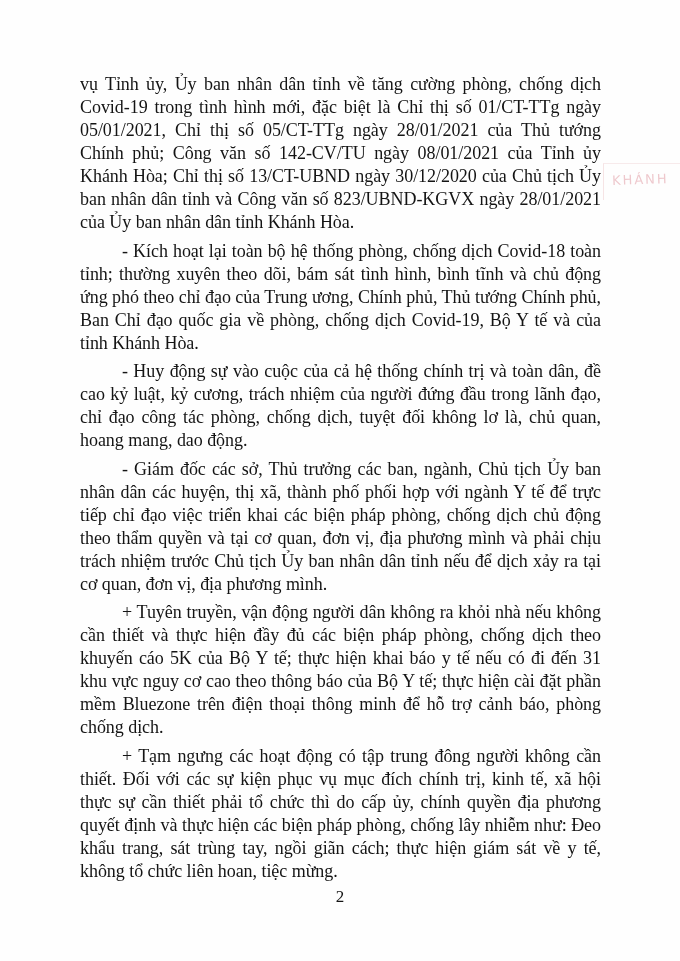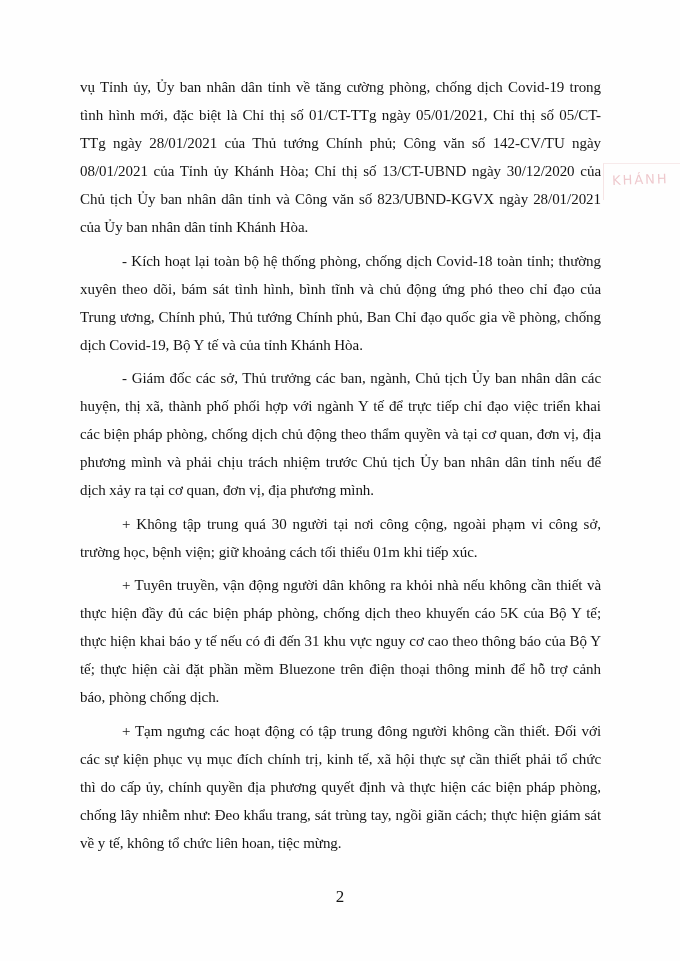--- a/index.html
+++ b/index.html
@@ -23,22 +23,22 @@
       background: #fefefe;
     }
     .content {
       position: absolute;
       left: 80px;
       top: 73px;
       width: 521px;
     }
     .para {
       margin: 0 0 5.5px 0;
-      font-size: 15px;
-      line-height: 28px;
+      font-size: 18px;
+      line-height: 23px;
       text-align: justify;
       text-indent: 42px;
       letter-spacing: -0.05px;
     }
     .para.no-indent {
       text-indent: 0;
     }
     .page-number {
       position: absolute;
       left: 0;
@@ -70,22 +70,22 @@
       opacity: 0.6;
     }
   </style>
 </head>
 <body>
 
 <div class="page">
   <div class="content">
     <p class="para no-indent">vụ Tỉnh ủy, Ủy ban nhân dân tỉnh về tăng cường phòng, chống dịch Covid-19 trong tình hình mới, đặc biệt là Chỉ thị số 01/CT-TTg ngày 05/01/2021, Chỉ thị số 05/CT-TTg ngày 28/01/2021 của Thủ tướng Chính phủ; Công văn số 142-CV/TU ngày 08/01/2021 của Tỉnh ủy Khánh Hòa; Chỉ thị số 13/CT-UBND ngày 30/12/2020 của Chủ tịch Ủy ban nhân dân tỉnh và Công văn số 823/UBND-KGVX ngày 28/01/2021 của Ủy ban nhân dân tỉnh Khánh Hòa.</p>
     <p class="para">- Kích hoạt lại toàn bộ hệ thống phòng, chống dịch Covid-18 toàn tỉnh; thường xuyên theo dõi, bám sát tình hình, bình tĩnh và chủ động ứng phó theo chỉ đạo của Trung ương, Chính phủ, Thủ tướng Chính phủ, Ban Chỉ đạo quốc gia về phòng, chống dịch Covid-19, Bộ Y tế và của tỉnh Khánh Hòa.</p>
+    <p class="para">- Huy động sự vào cuộc của cả hệ thống chính trị và toàn dân, đề cao kỷ luật, kỷ cương, trách nhiệm của người đứng đầu trong lãnh đạo, chỉ đạo công tác phòng, chống dịch, tuyệt đối không lơ là, chủ quan, hoang mang, dao động.</p>
     <p class="para">- Giám đốc các sở, Thủ trưởng các ban, ngành, Chủ tịch Ủy ban nhân dân các huyện, thị xã, thành phố phối hợp với ngành Y tế để trực tiếp chỉ đạo việc triển khai các biện pháp phòng, chống dịch chủ động theo thẩm quyền và tại cơ quan, đơn vị, địa phương mình và phải chịu trách nhiệm trước Chủ tịch Ủy ban nhân dân tỉnh nếu để dịch xảy ra tại cơ quan, đơn vị, địa phương mình.</p>
-    <p class="para">+ Không tập trung quá 30 người tại nơi công cộng, ngoài phạm vi công sở, trường học, bệnh viện; giữ khoảng cách tối thiểu 01m khi tiếp xúc.</p>
     <p class="para">+ Tuyên truyền, vận động người dân không ra khỏi nhà nếu không cần thiết và thực hiện đầy đủ các biện pháp phòng, chống dịch theo khuyến cáo 5K của Bộ Y tế; thực hiện khai báo y tế nếu có đi đến 31 khu vực nguy cơ cao theo thông báo của Bộ Y tế; thực hiện cài đặt phần mềm Bluezone trên điện thoại thông minh để hỗ trợ cảnh báo, phòng chống dịch.</p>
     <p class="para">+ Tạm ngưng các hoạt động có tập trung đông người không cần thiết. Đối với các sự kiện phục vụ mục đích chính trị, kinh tế, xã hội thực sự cần thiết phải tổ chức thì do cấp ủy, chính quyền địa phương quyết định và thực hiện các biện pháp phòng, chống lây nhiễm như: Đeo khẩu trang, sát trùng tay, ngồi giãn cách; thực hiện giám sát về y tế, không tổ chức liên hoan, tiệc mừng.</p>
 
   </div>
 
   <div class="stamp-frame"></div>
   <div class="stamp">KHÁNH</div>
 
   <div class="page-number">2</div>
 </div>

